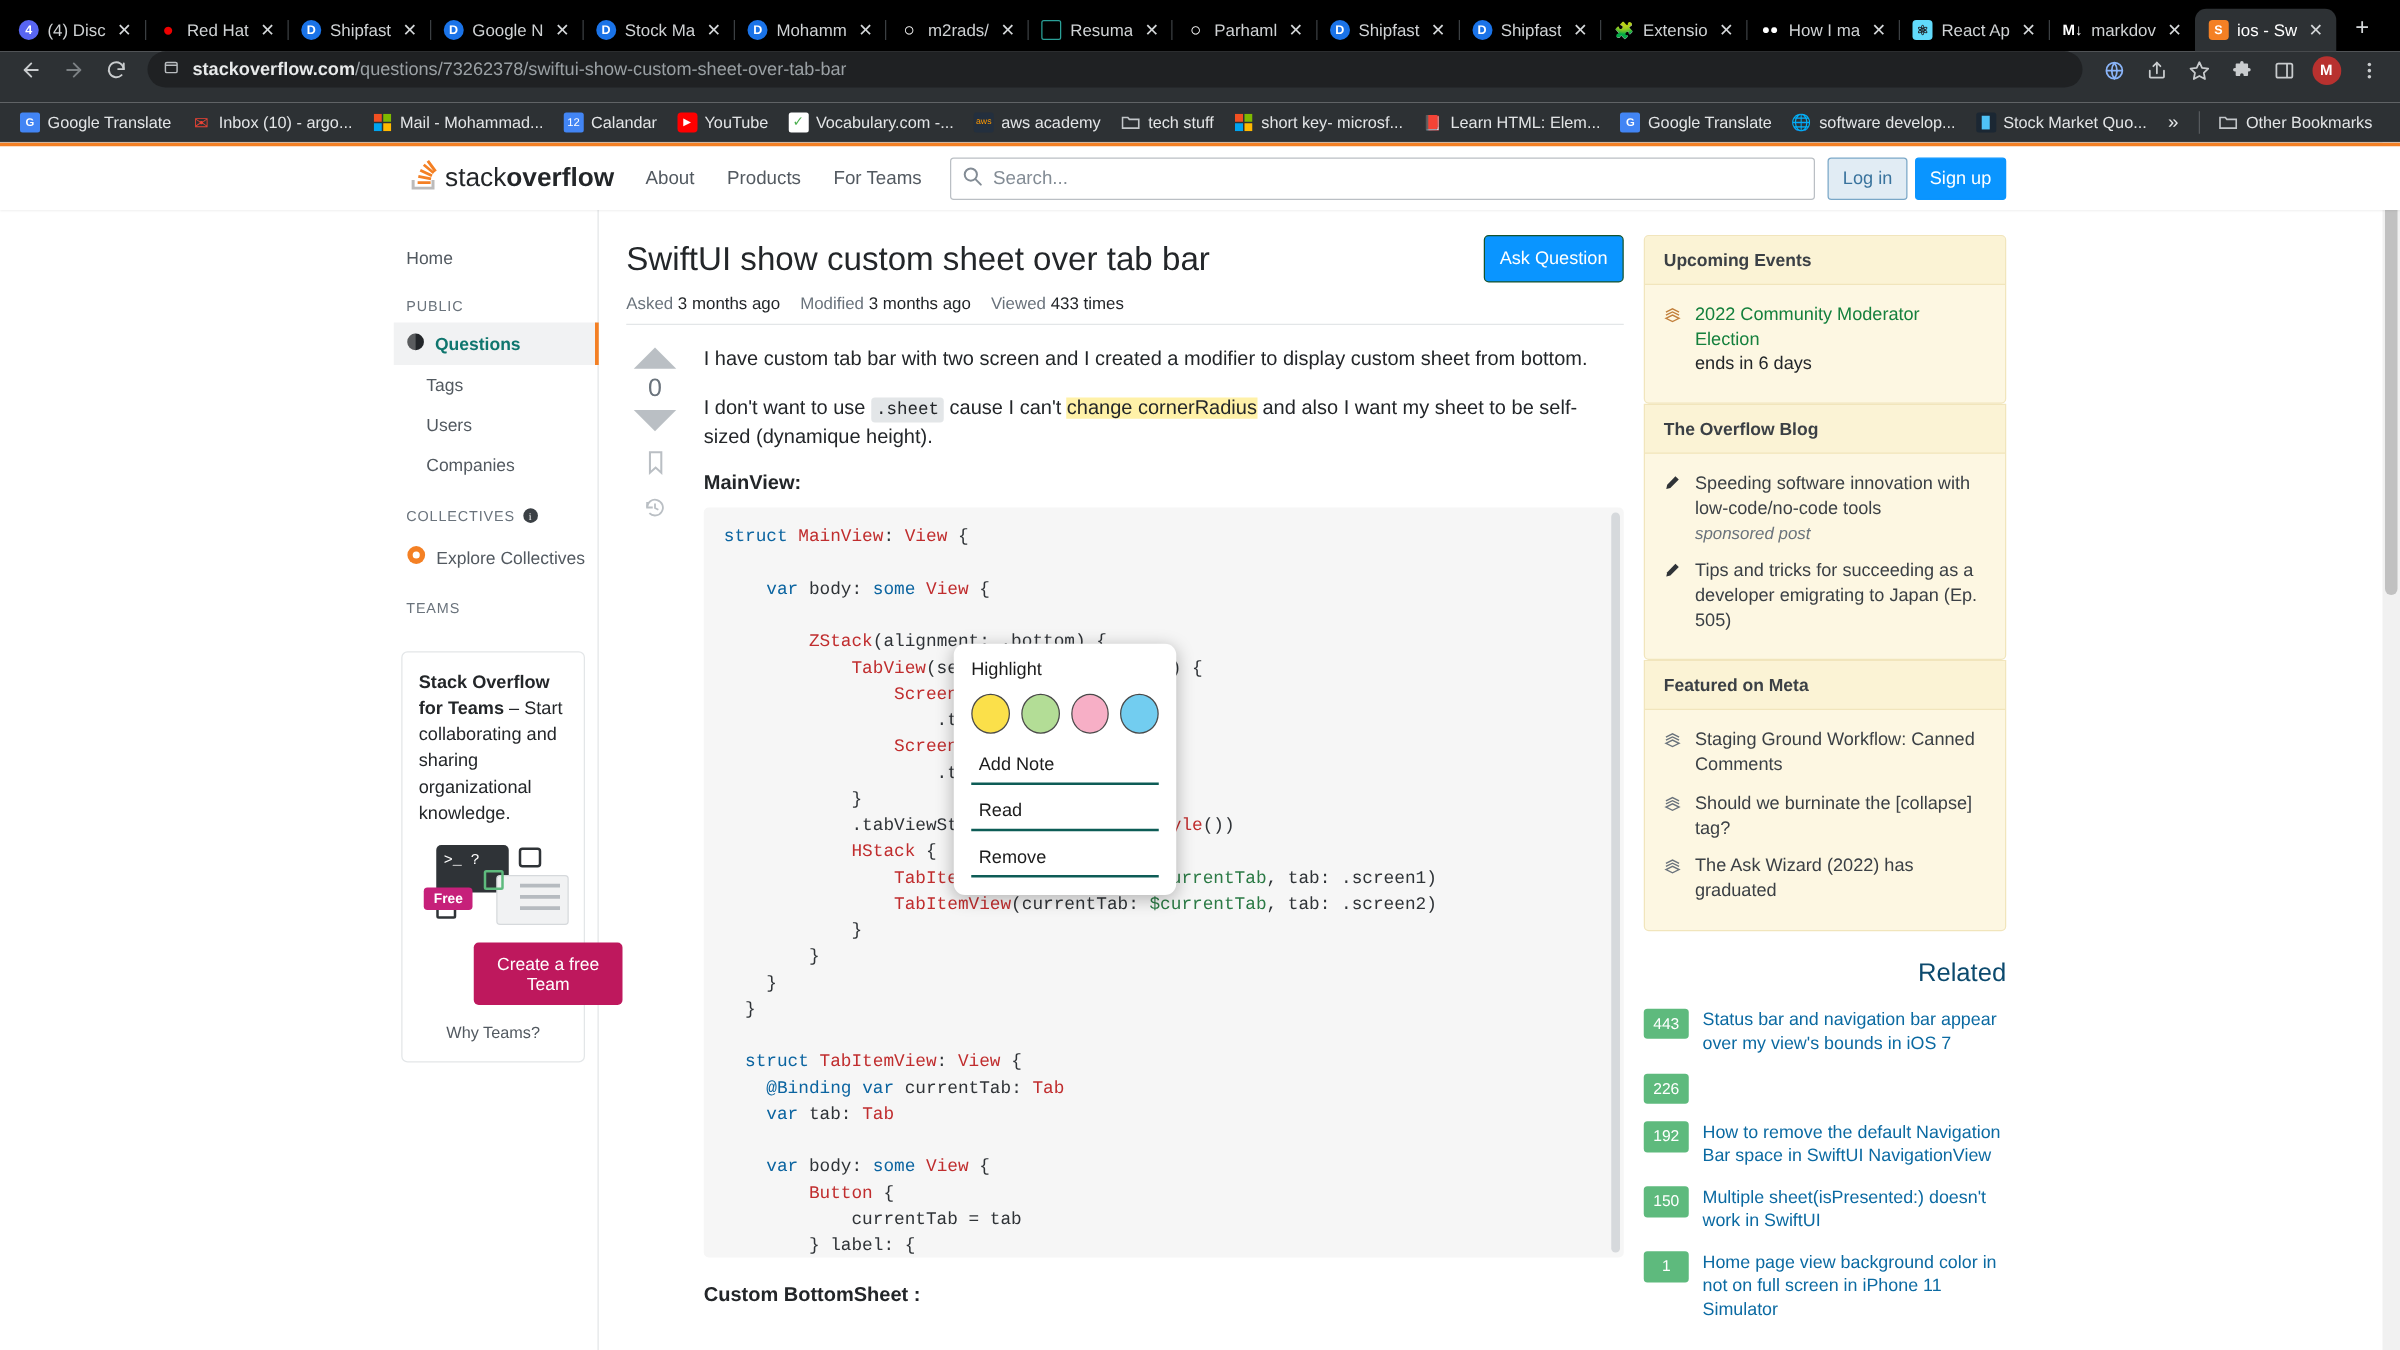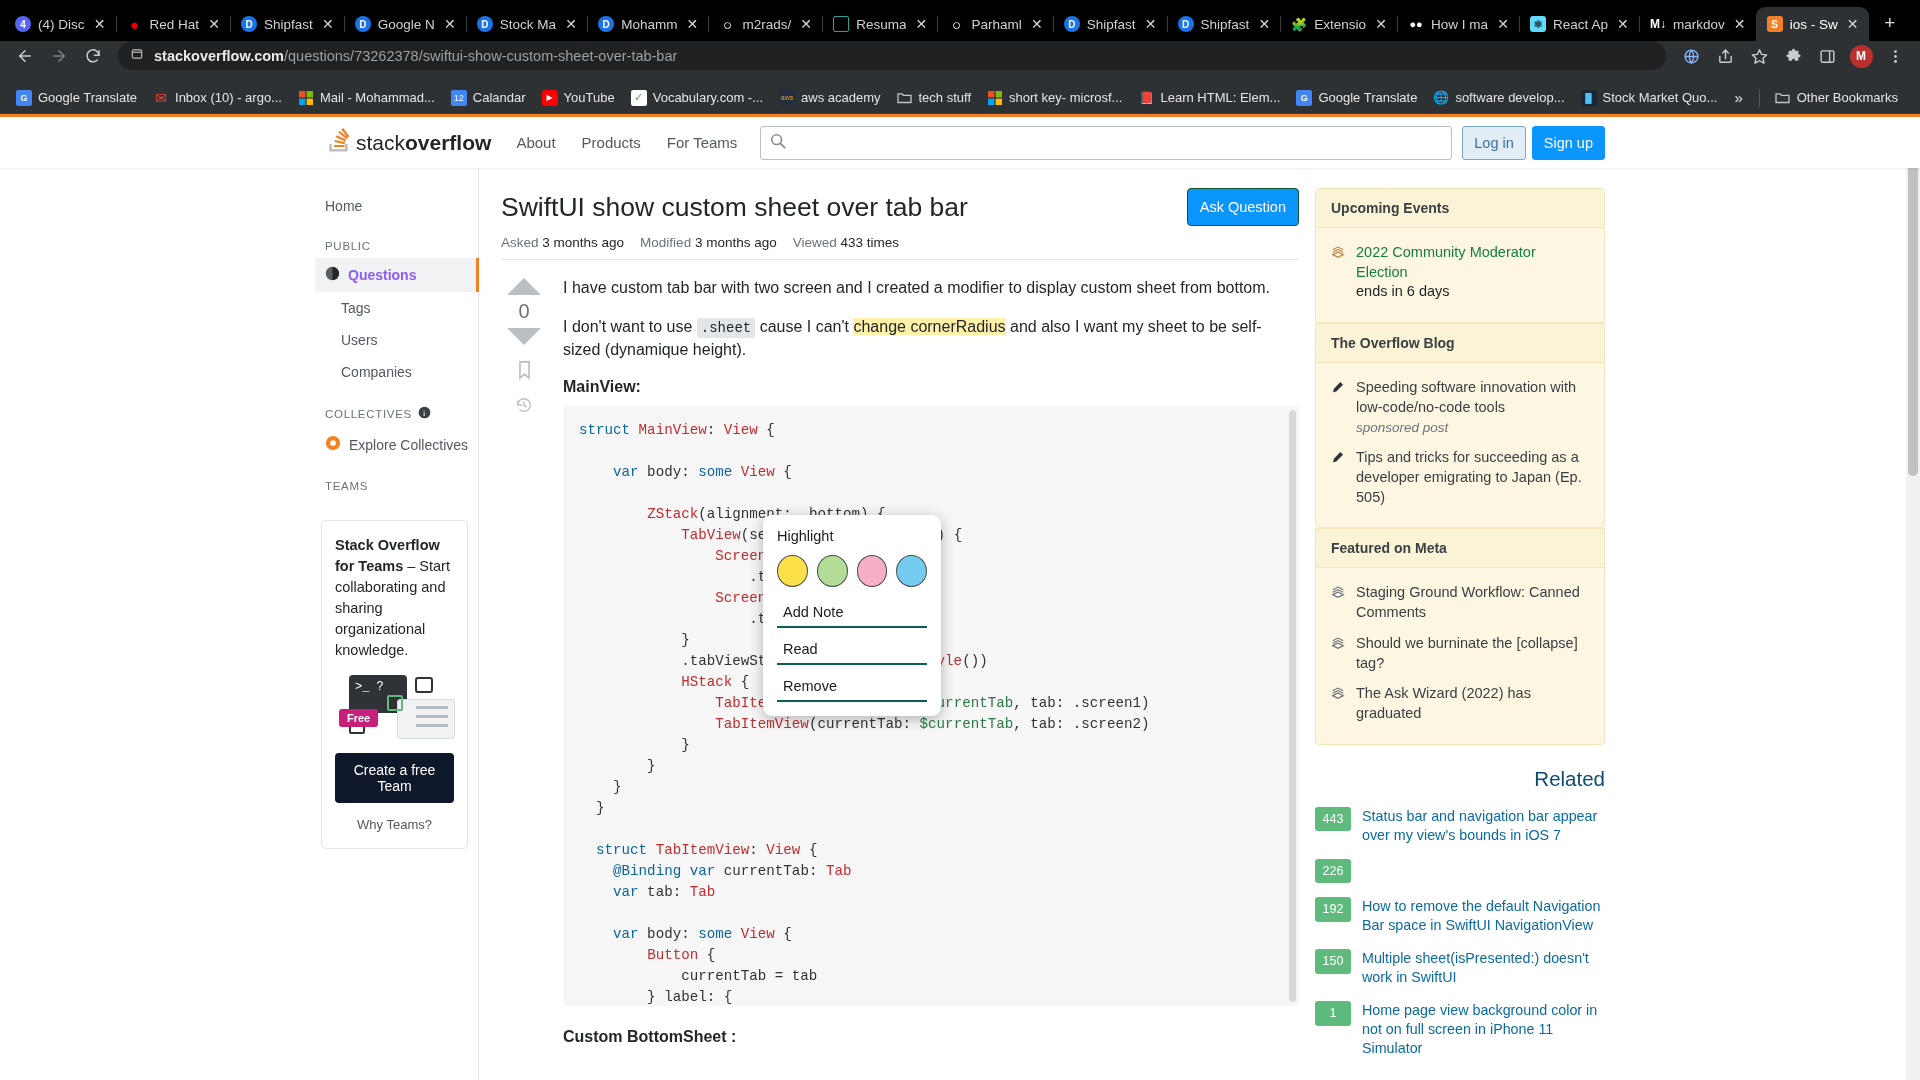--- a/index.html
+++ b/index.html
@@ -226,21 +226,21 @@
     padding: 8px 8px 8px 10px;
     color: #525960;
     font-size: 14px;
     display: flex;
     align-items: center;
     gap: 8px;
     position: relative;
   }
   .ln-item.active {
     background: #f1f2f3;
-    color: #8b5cf6;
+    color: #0f766e;
     font-weight: bold;
   }
   .ln-item.active::after {
     content: "";
     position: absolute;
     right: -1px; top: 0; bottom: 0; width: 3px;
     background: #f48024;
   }
   .ln-head {
     padding: 18px 8px 6px 10px;
@@ -289,24 +289,25 @@
   .ti-check {
     position: absolute; left: 52px; top: 20px;
     width: 16px; height: 16px; border: 2px solid #5eba7d; border-radius: 2px;
   }
   .ti-sq {
     position: absolute; left: 14px; top: 46px;
     width: 16px; height: 13px; border: 2px solid #2f3337; border-radius: 2px;
   }
   .btn-team {
     display: block; width: 100%;
-    background: #0f172a; color: #fff;
+    background: #be185d; color: #fff;
     border: none; border-radius: 4px;
     padding: 9px 0; font-size: 14px;
     text-align: center;
+    margin-left: 44px;
   }
   .teams-why { text-align: center; color: #525960; font-size: 13px; margin-top: 14px; }
 
   
   .so-main {
     flex: 1;
     min-width: 0;
     padding: 20px 0 0 22px;
   }
   .q-header {
@@ -717,20 +718,21 @@
         <a class="so-nav-link">About</a>
         <a class="so-nav-link">Products</a>
         <a class="so-nav-link">For Teams</a>
         <div class="so-search">
           <span>
             <svg width="16" height="16" viewBox="0 0 18 18" fill="none" stroke="#838c95" stroke-width="1.8">
                 <circle cx="7.5" cy="7.5" r="5.5"></circle>
                 <line x1="11.6" y1="11.6" x2="16.5" y2="16.5" stroke-linecap="round"></line>
               </svg>
           </span>
+          <input type="text" placeholder="Search..." style="">
         </div>
         <button class="btn-login">Log in</button>
         <button class="btn-signup">Sign up</button>
       </div>
     </div>
 
     <div class="so-body">
 
       <div class="so-left">
         <div class="ln-item">

